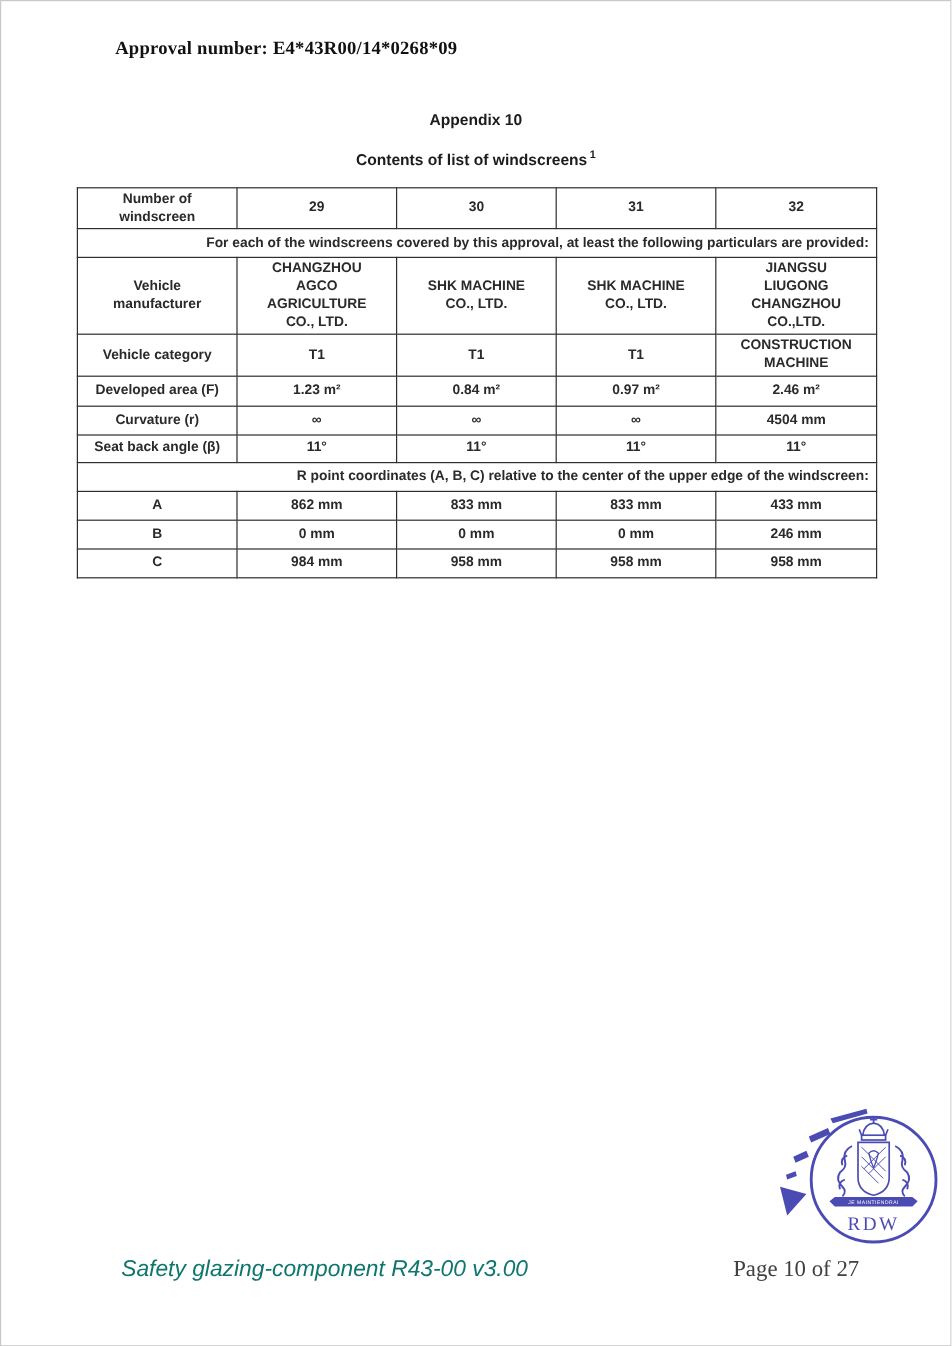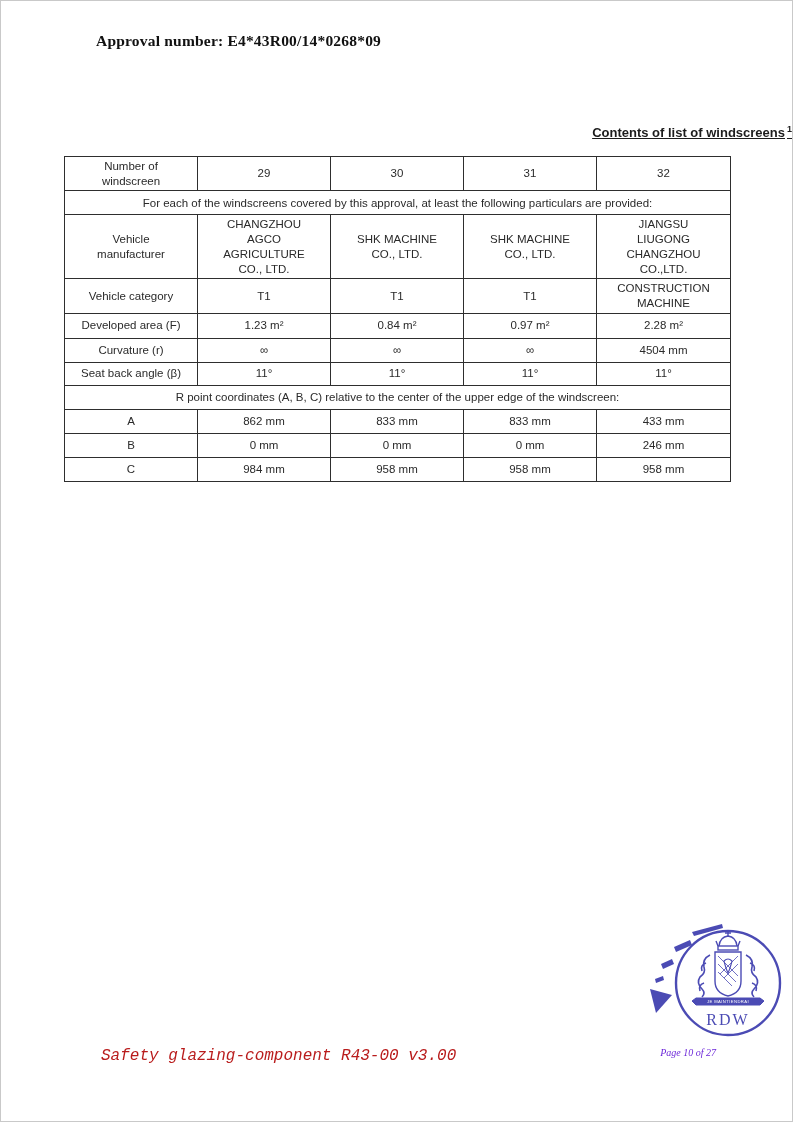--- a/index.html
+++ b/index.html
@@ -18,62 +18,63 @@
     font-family:"Liberation Serif", serif;
     font-weight:bold;font-size:15.5px;color:#111;
     letter-spacing:0.2px;
   }
   .title1{
     position:absolute;left:0;top:91px;width:100%;
     text-align:center;font-weight:bold;font-size:13px;color:#1c1c1c;
   }
   .title2{
     position:absolute;left:0;top:123px;width:100%;
-    text-align:right;font-weight:bold;font-size:13px;color:#1c1c1c;text-decoration:underline;
+    text-align:center;font-weight:bold;font-size:13px;color:#1c1c1c;
   }
   .title2 sup{font-size:9px;margin-left:2px;}
   table.ws{
     position:absolute;left:63px;top:155px;
     width:666px;border-collapse:collapse;table-layout:fixed;
-    font-size:11.5px;color:#2a2a2a;
+    font-size:11.5px;color:#2a2a2a;font-weight:bold;
   }
   table.ws td{
     border:1px solid #2e2e2e;
     text-align:center;vertical-align:middle;
     padding:2px 4px;line-height:1.28;
     white-space:pre-line;
     overflow:hidden;
   }
   table.ws td.note{
-    text-align:center;padding:2px 6px;white-space:normal;
+    text-align:right;padding:2px 6px;white-space:normal;
   }
   .h31{height:31px}.h24{height:24px}.h63{height:63px}.h30{height:30px}
   .h25{height:25px}.h23{height:23px}
   .stamp{
     position:absolute;left:645px;top:920px;width:150px;height:125px;
     opacity:0.92;
   }
   .footer-left{
     position:absolute;left:100px;top:1046px;
-    font-family:Liberation Mono, monospace;font-style:italic;
-    font-size:16px;color:#b91c1c;
+    font-family:Liberation Sans, sans-serif;font-style:italic;
+    font-size:19px;color:#0f766e;
   }
   .footer-right{
     position:absolute;right:76px;top:1046px;
-    font-family:"Liberation Serif", serif;font-style:italic;
-    font-size:10px;color:#6d28d9;
+    font-family:"Liberation Serif", serif;
+    font-size:19px;color:#404040;
   }
 </style>
 </head>
 <body>
 
 <div class="page">
 
   <div class="approval">Approval number: E4*43R00/14*0268*09</div>
 
+  <div class="title1">Appendix 10</div>
   <div class="title2"><span>Contents of list of windscreens</span><sup>1</sup></div>
 
   <table class="ws">
     <colgroup>
         <col style="width:133px">
         <col style="width:133px">
         <col style="width:133px">
         <col style="width:133px">
         <col style="width:134px">
       </colgroup>
@@ -111,21 +112,21 @@
       <td>T1</td>
       <td>T1</td>
       <td>CONSTRUCTION
 MACHINE</td>
     </tr>
     <tr class="h25">
       <td>Developed area (F)</td>
       <td>1.23 m²</td>
       <td>0.84 m²</td>
       <td>0.97 m²</td>
-      <td>2.28 m²</td>
+      <td>2.46 m²</td>
     </tr>
     <tr class="h24">
       <td>Curvature (r)</td>
       <td>∞</td>
       <td>∞</td>
       <td>∞</td>
       <td>4504 mm</td>
     </tr>
     <tr class="h23">
       <td>Seat back angle (β)</td>

